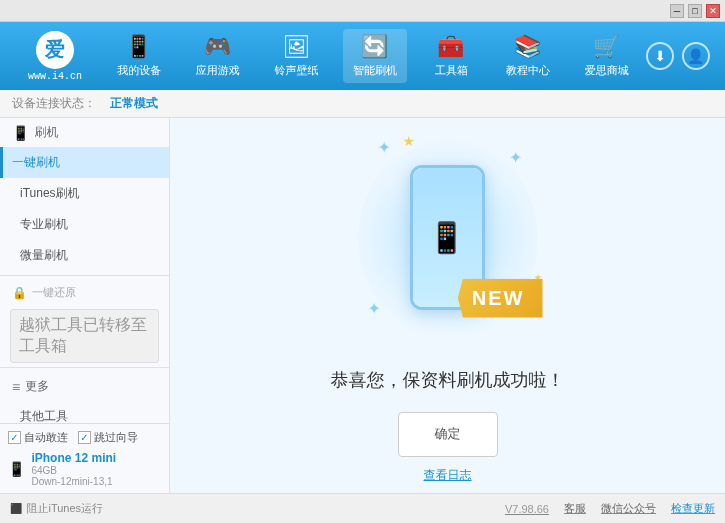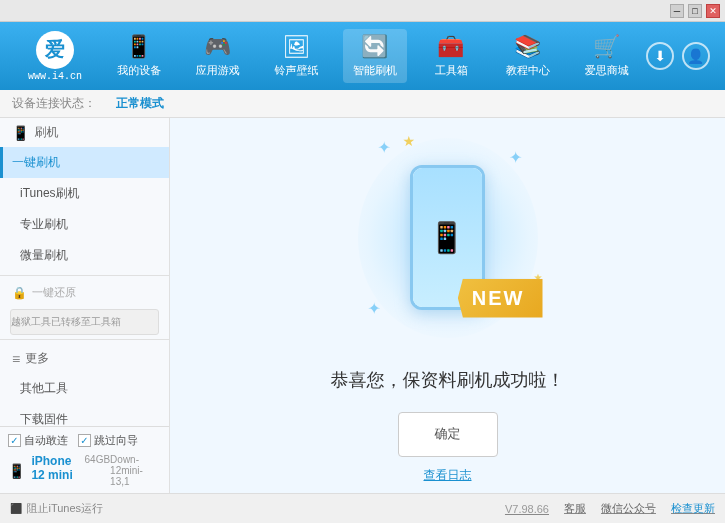--- a/index.html
+++ b/index.html
@@ -70,21 +70,21 @@
     
     .status-bar {
       height: 28px;
       background: #f5f5f5;
       border-bottom: 1px solid #ddd;
       display: flex; align-items: center;
       padding: 0 12px;
       font-size: 12px; color: #555;
     }
     .status-label { color: #888; }
-    .status-value { color: #1a90d0; font-weight: bold; margin-left: 20px; }
+    .status-value { color: #1a90d0; font-weight: bold; margin-left: 14px; }
     .sidebar-section-header {
       display: flex; align-items: center;
       padding: 6px 12px;
       font-size: 12px; color: #666;
     }
     .sidebar-icon { margin-right: 5px; font-size: 14px; color: #888; }
     .sidebar-item {
       padding: 7px 20px;
       font-size: 12px; color: #555;
       cursor: pointer;
@@ -100,22 +100,22 @@
       padding: 5px 12px;
       font-size: 11px; color: #aaa;
       display: flex; align-items: center; gap: 5px;
     }
     .lock-icon { font-size: 12px; color: #bbb; }
     .disabled-box {
       margin: 4px 10px;
       background: #f0f0f0;
       border: 1px solid #ddd;
       border-radius: 3px;
-      padding: 5px 0;
-      font-size: 10px; color: #999;
+      padding: 5px 8px;
+      font-size: 16px; color: #999;
     }
 
     
     .content-area {
       flex: 1;
       background: #f0f8ff;
       display: flex;
       align-items: center;
       justify-content: center;
       flex-direction: column;
@@ -180,21 +180,21 @@
       display: flex; align-items: center; justify-content: center;
     }
     .btn-link {
       font-size: 12px; color: #1a90d0;
       cursor: pointer; text-decoration: underline;
     }
     .checkbox-item { display: flex; align-items: center; gap: 3px; cursor: pointer; }
     .checkbox { width: 13px; height: 13px; border: 1px solid #aaa; background: white; display: flex; align-items: center; justify-content: center; }
     .checkbox-checked { color: #1a90d0; font-size: 10px; }
 
-    .device-info { display: flex; flex-direction: row; }
+    .device-info { display: flex; flex-direction: column; }
     .device-name { color: #1a90d0; font-weight: bold; font-size: 12px; }
     .device-detail { font-size: 10px; color: #999; }
 
     .full-bottom {
       height: 30px;
       background: #f0f0f0;
       border-top: 1px solid #ddd;
       display: flex; align-items: center;
       padding: 0 10px;
       font-size: 11px; color: #888;

